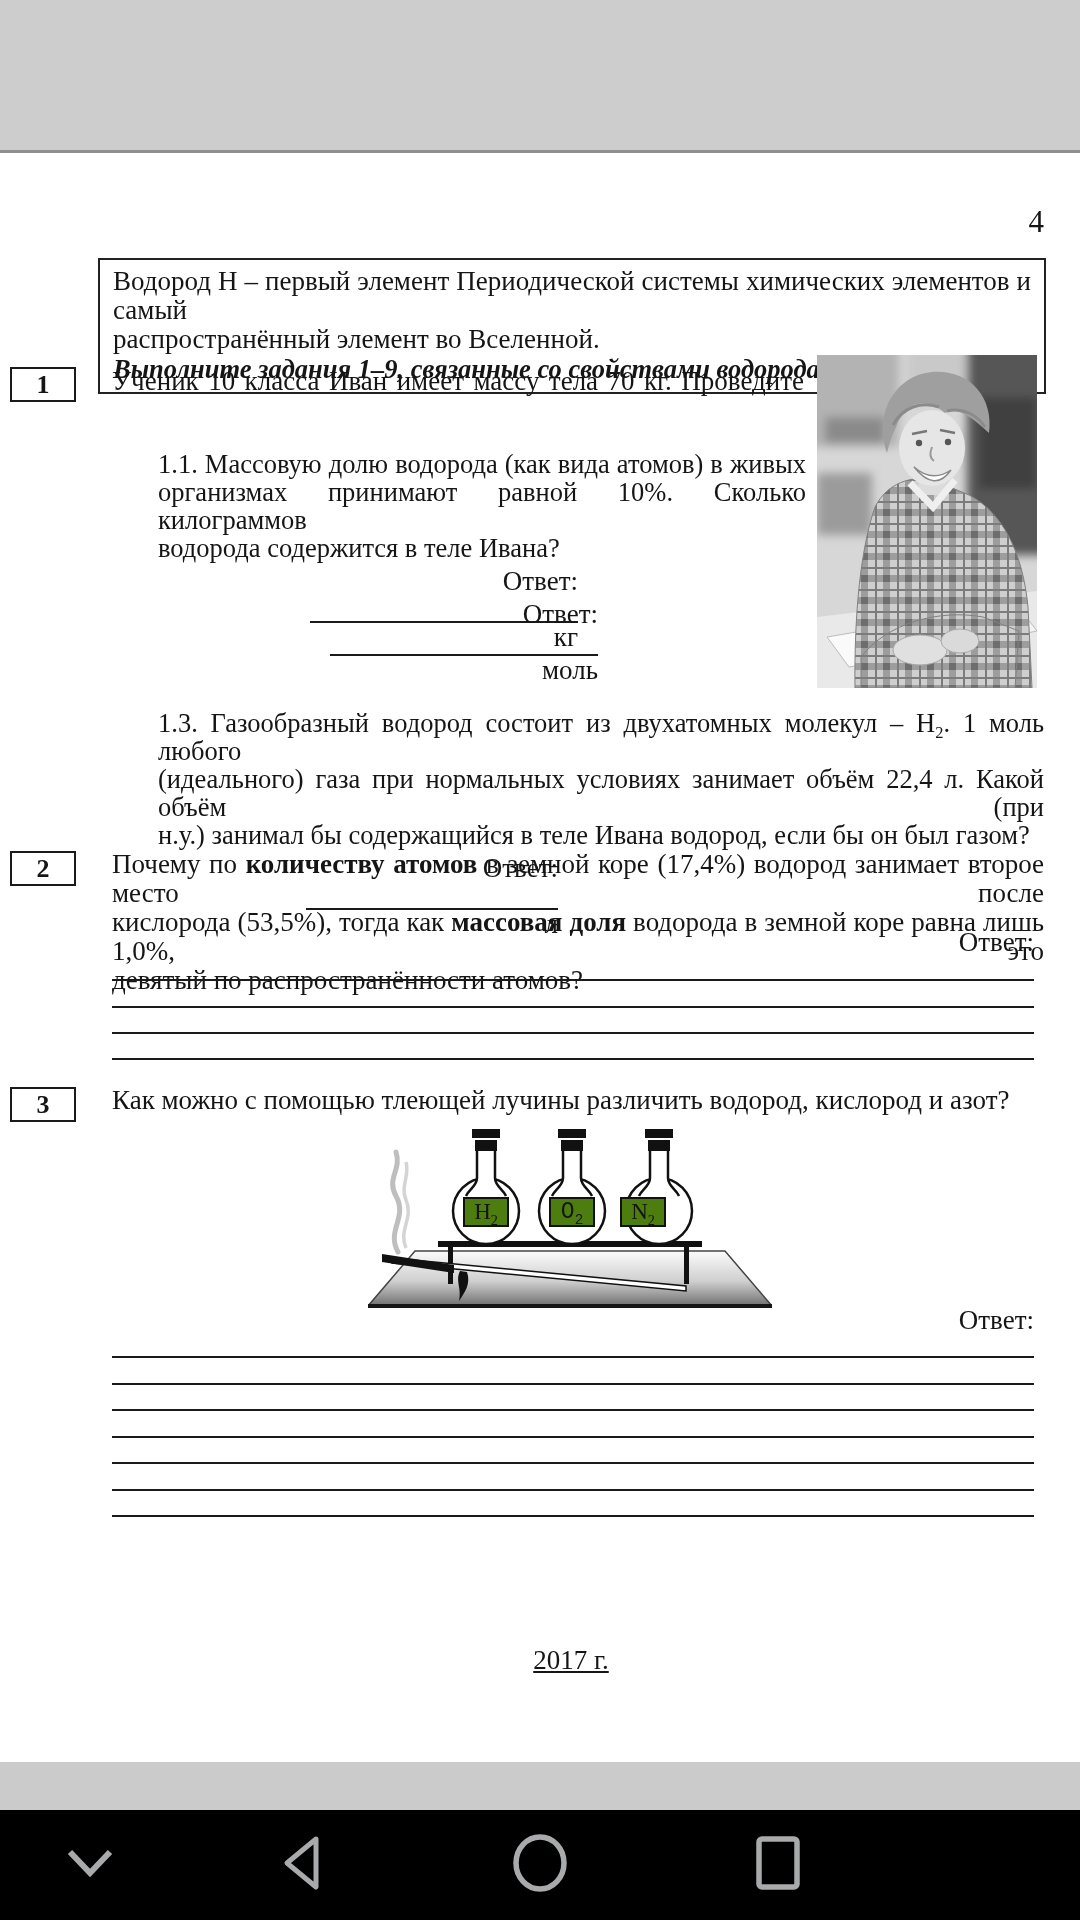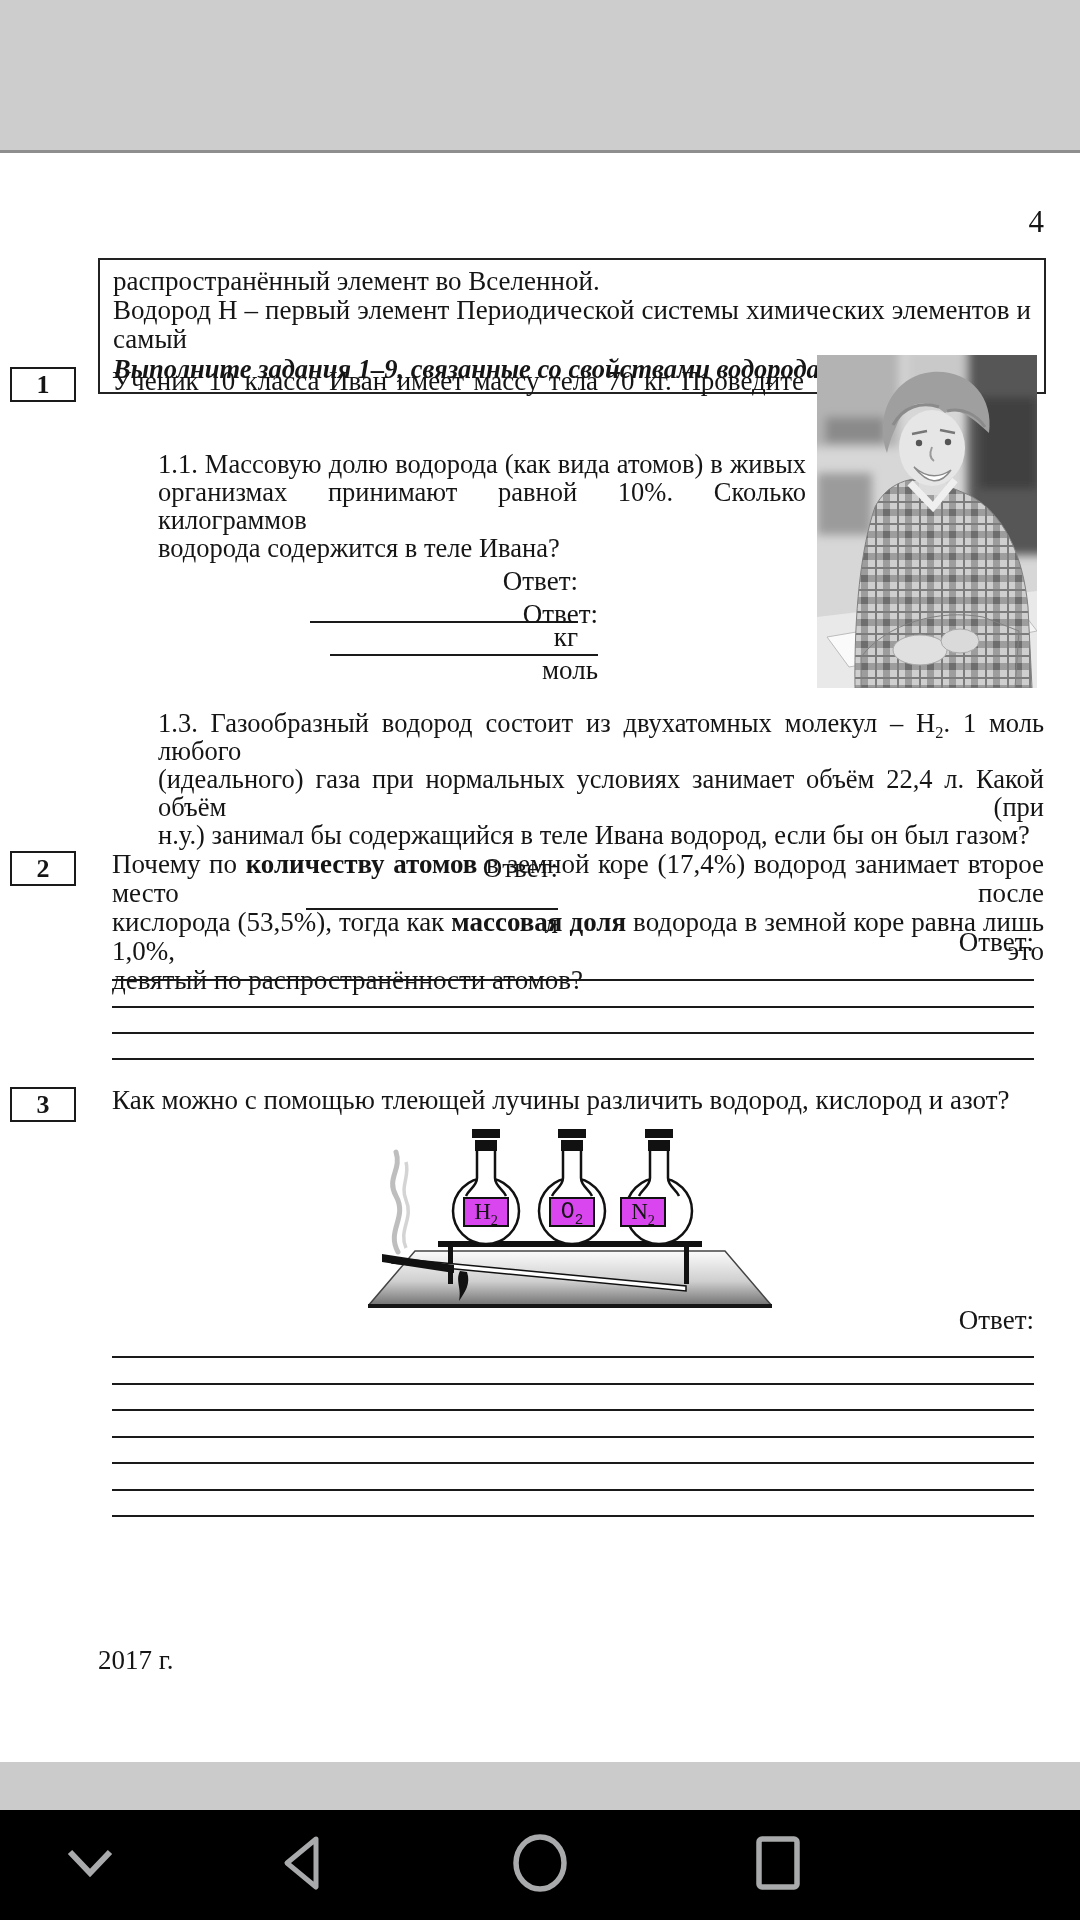--- a/index.html
+++ b/index.html
@@ -20,43 +20,43 @@
   .b{font-weight:bold;}
   sub{font-size:62%;line-height:0;}
   .para{font-size:27px;line-height:29px;}
   .sub-para{font-size:26.5px;line-height:28px;}
   .ans-row{display:flex;align-items:flex-end;font-size:27px;line-height:28px;margin-top:5px;flex-direction:column;}
   .ans-label{flex:0 0 auto;}
   .blank{display:inline-block;border-bottom:2px solid #1a1a1a;height:26px;margin-left:8px;}
   .blank.grow{flex:1 1 auto;}
   .unit{flex:0 0 auto;margin-left:12px;}
   .rule{position:absolute;left:112px;width:922px;height:0;border-bottom:2px solid #1a1a1a;}
-  #footer-year{left:98px;top:1645px;width:946px;font-size:27px;}
+  #footer-year{left:98px;top:1645px;width:946px;text-align:center;font-size:27px;text-decoration:underline;}
   
   #photo{left:817px;top:355px;width:220px;height:333px;}
   
   #illus{left:368px;top:1126px;width:404px;height:186px;}
-  .flask-label{position:absolute;width:42px;height:26px;border:2px solid #111;background:#d946ef;
+  .flask-label{position:absolute;width:42px;height:26px;border:2px solid #111;background:#4d7c0f;
                text-align:center;font-size:23px;line-height:26px;top:71px;}
   
   #bottom-strip{left:0;top:1762px;width:1080px;height:48px;background:#cbcbcb;}
   #nav-bar{left:0;top:1810px;width:1080px;height:110px;background:#000;}
   .nav-btn{position:absolute;}
 </style>
 </head>
 <body>
 
 <div id="top-bar" class="abs"></div>
 
 <div id="page-number" class="abs">4</div>
 
 <div id="intro-box" class="abs">
   <div class="para">
+      <div class="ln j">Водород H – первый элемент Периодической системы химических элементов и самый</div>
       <div class="ln">распространённый элемент во Вселенной.</div>
-      <div class="ln j">Водород H – первый элемент Периодической системы химических элементов и самый</div>
     </div>
   <div id="intro-instruction">Выполните задания 1–9, связанные со свойствами водорода.</div>
 </div>
 
 <div class="numbox abs" style="left:10px;top:367px;">1</div>
 <div class="para abs" style="left:112px;top:366px;width:692px;line-height:30px;">
     <div class="ln j">Ученик 10 класса Иван имеет массу тела 70 кг. Проведите</div>
   </div>
 
 <div class="abs" style="left:158px;top:450px;width:648px;">

